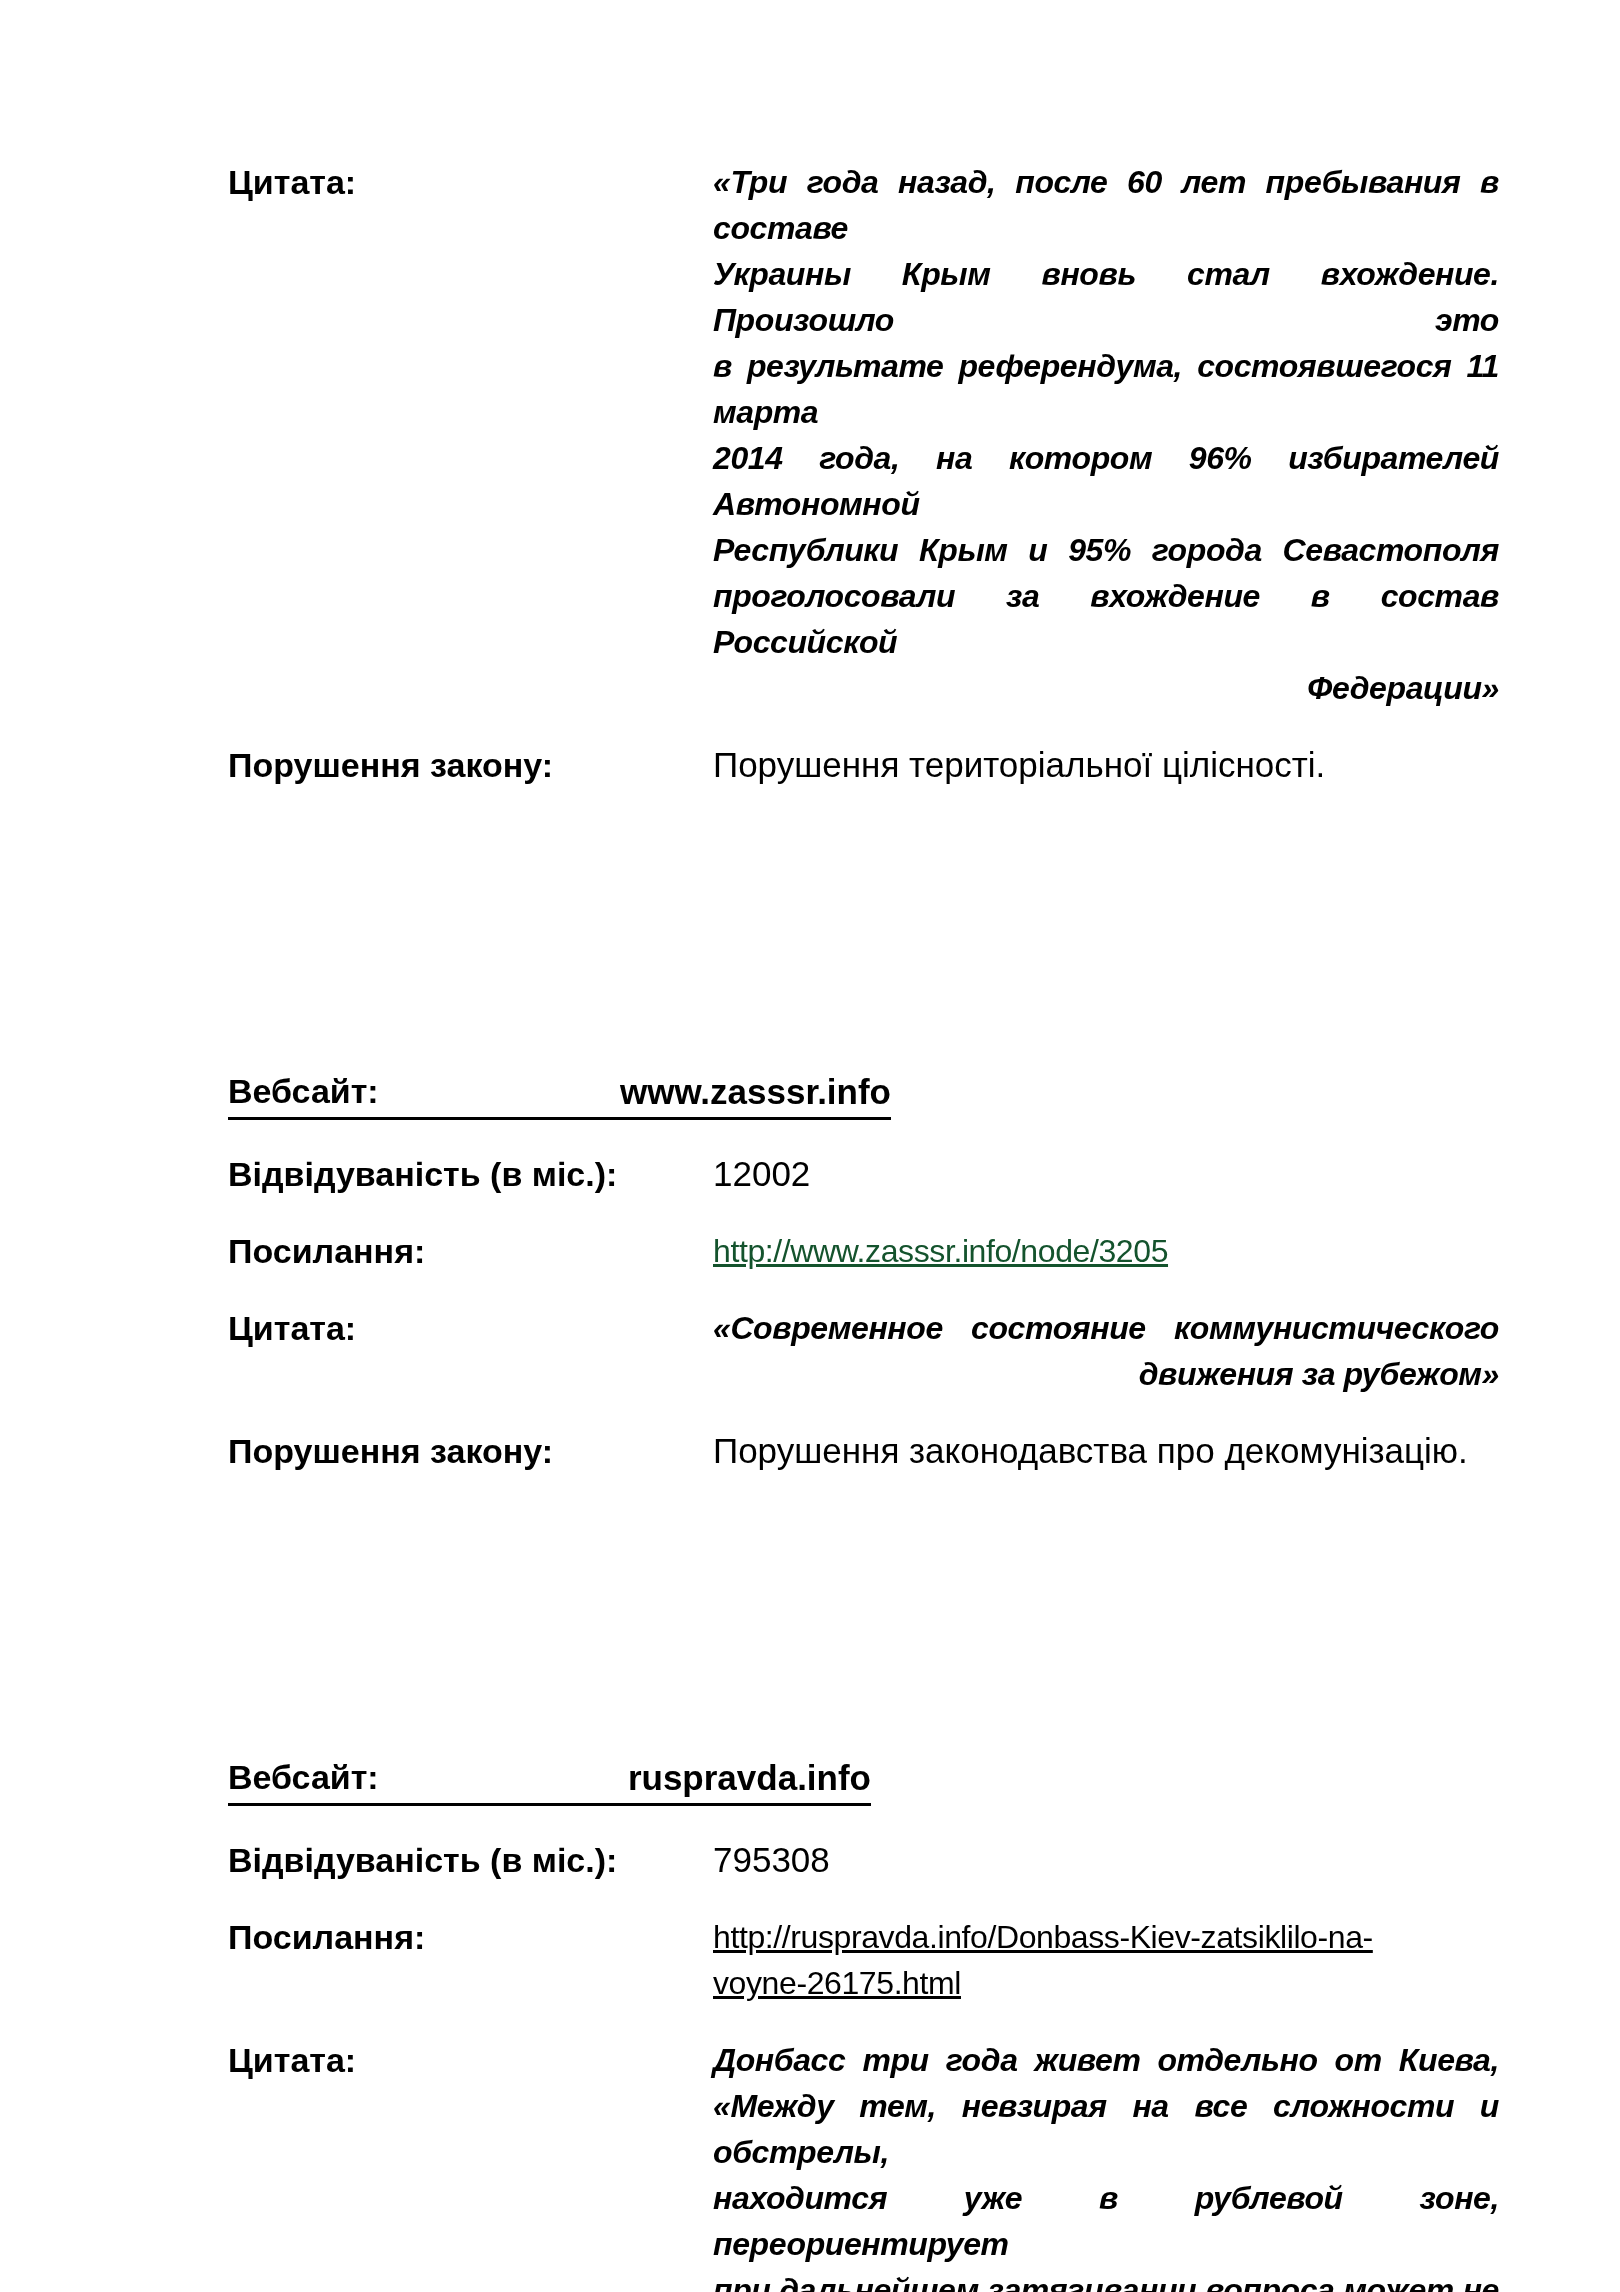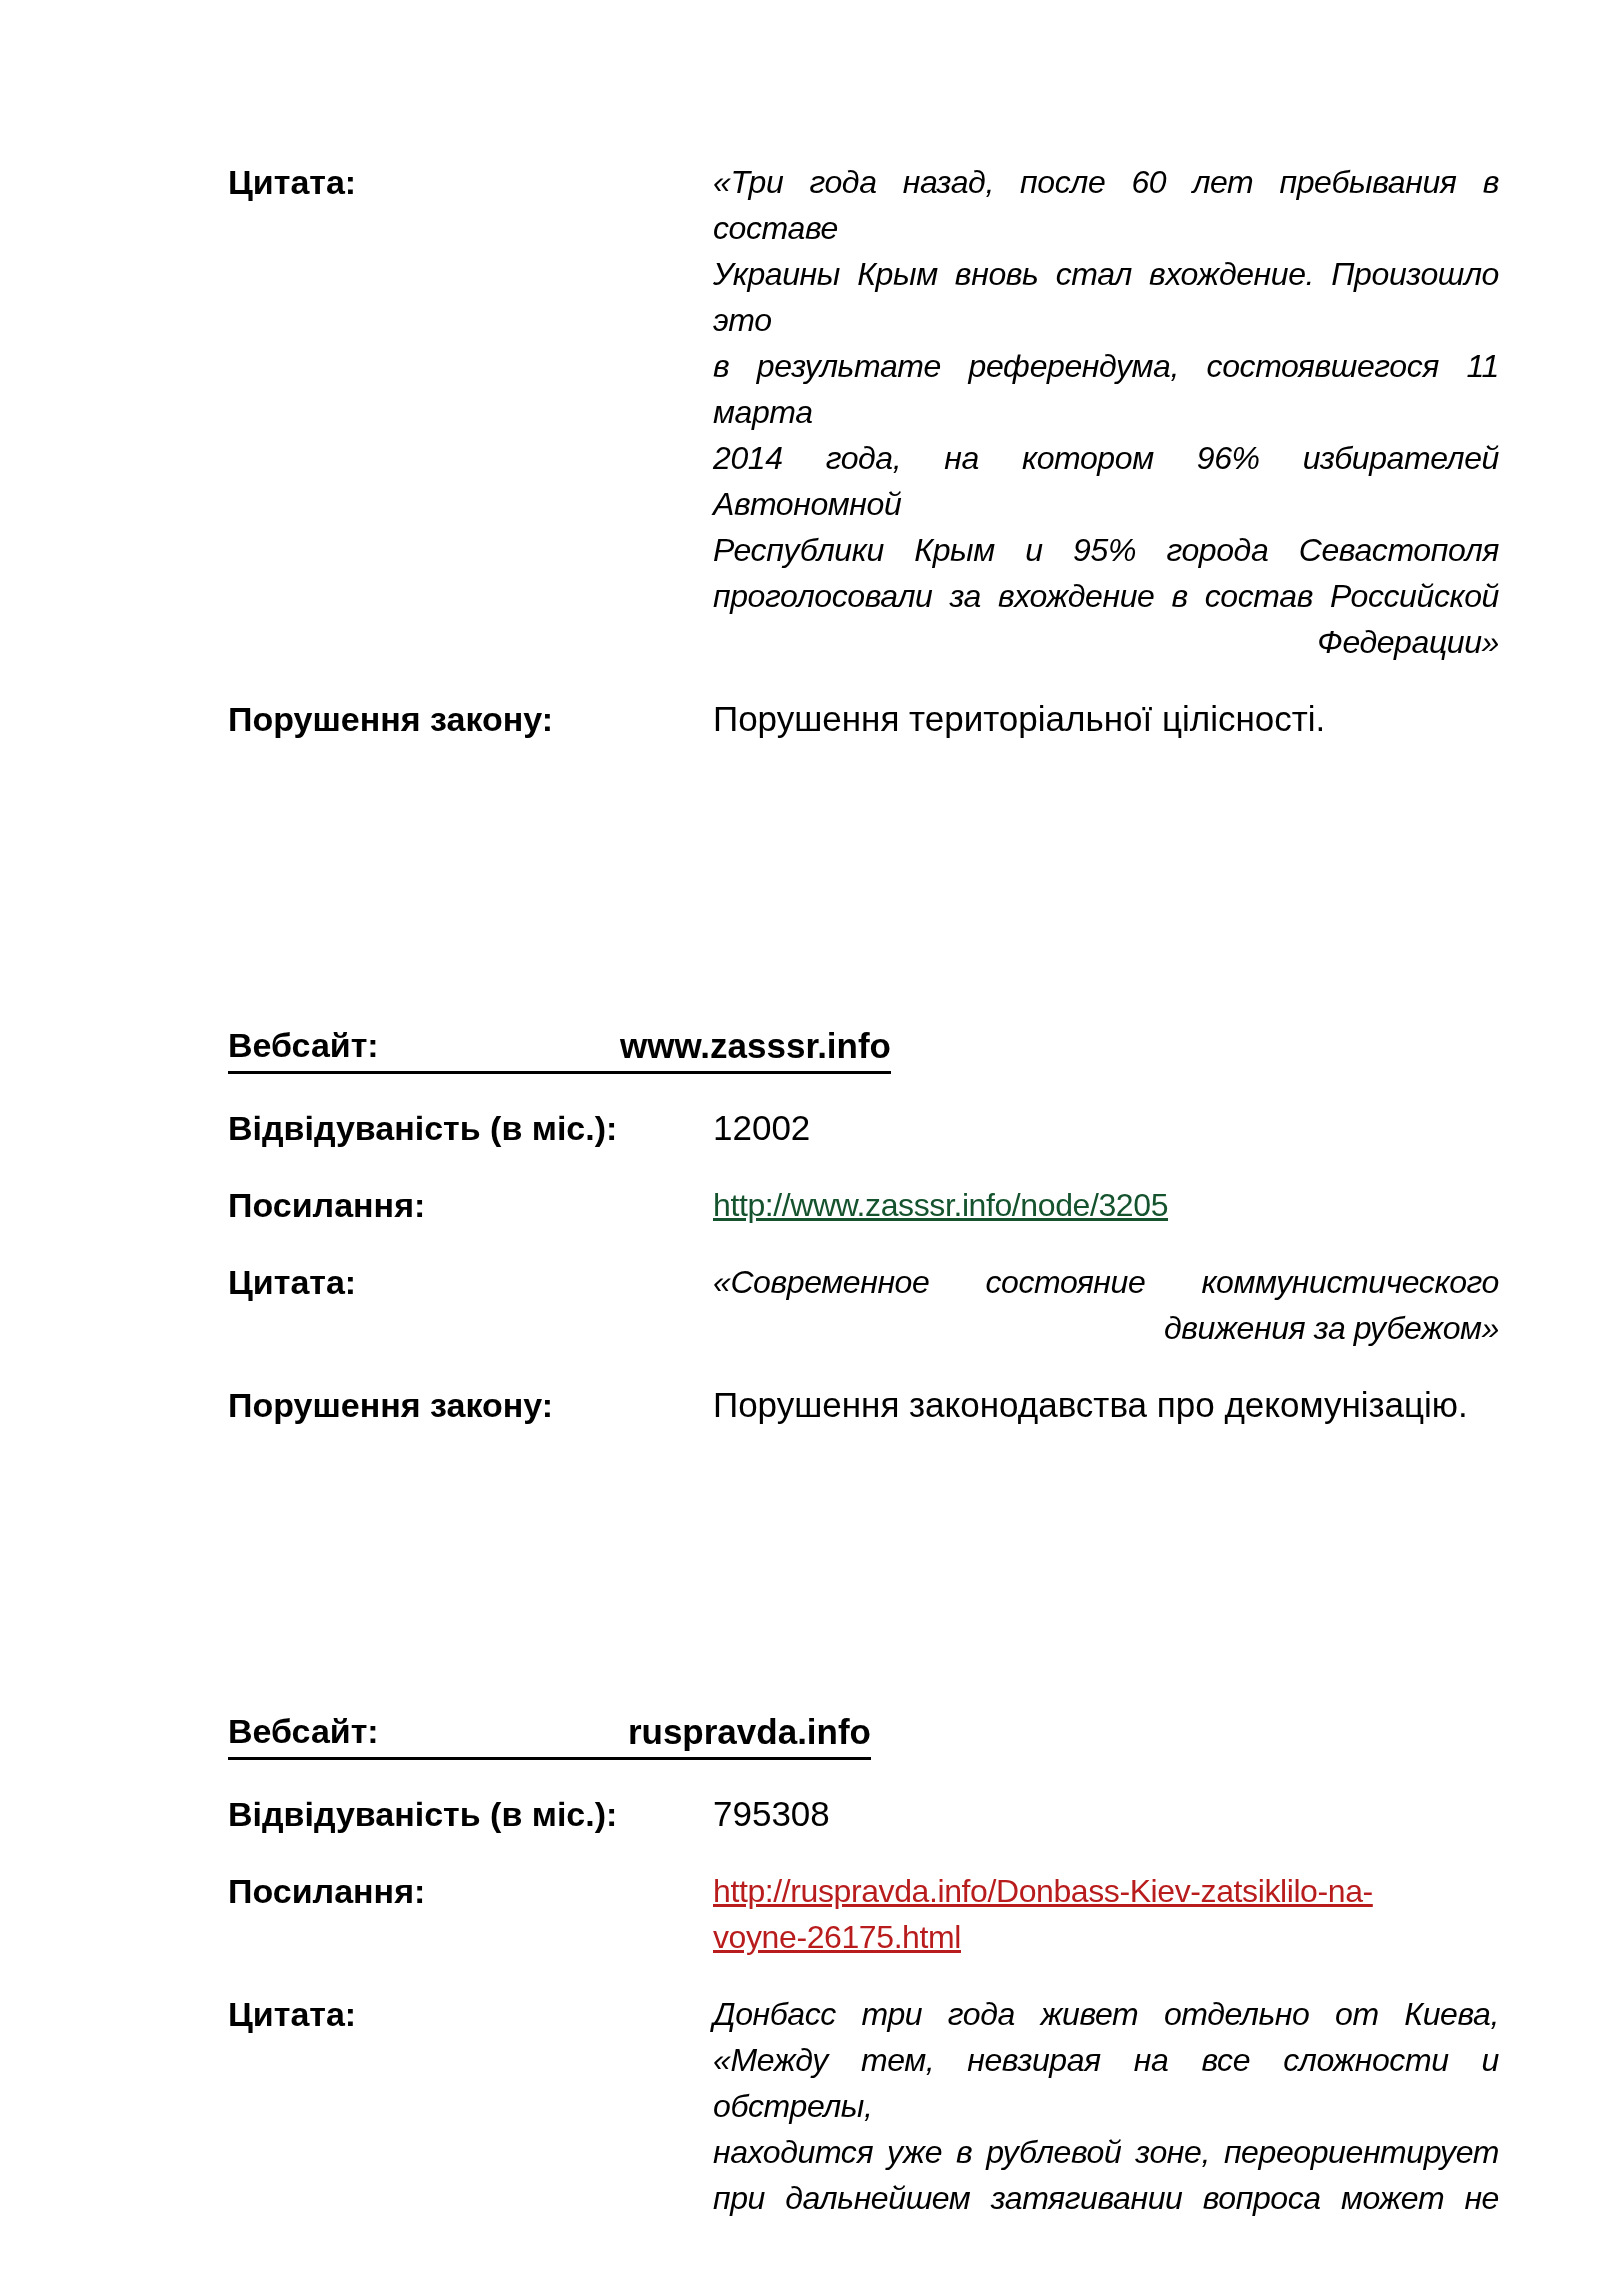--- a/index.html
+++ b/index.html
@@ -23,20 +23,21 @@
     font-weight: bold; font-size: 34px; line-height: 46px;
     white-space: nowrap;
   }
   .value {
     flex: 0 0 786px; width: 786px;
     font-size: 35px; line-height: 46px;
   }
   .quote-block div {
     font-style: italic; font-size: 32px; line-height: 46px;
     letter-spacing: -0.4px;
+    font-weight: bold;
   }
   .jline { text-align: justify; text-align-last: justify; text-justify: inter-word; }
   .lline { text-align: right; }
   .webline {
     display: flex; justify-content: space-between; align-items: flex-end;
     border-bottom: 3.9px solid #000000;
     font-weight: bold; font-size: 35px; line-height: 43px;
     padding-bottom: 4px;
   }
   .webline .wlabel { font-size: 34px; }
@@ -113,21 +114,21 @@
   </div>
 
   <div class="row">
     <div class="label">Відвідуваність (в міс.):</div>
     <div class="value">795308</div>
   </div>
 
   <div class="row">
     <div class="label">Посилання:</div>
     <div class="value">
-      <a class="link" style="color: #b91c1c;">
+      <a class="link" style="color: #000000;">
         <span>http://ruspravda.info/Donbass-Kiev-zatsiklilo-na-</span>
         <span>voyne-26175.html</span>
       </a>
     </div>
   </div>
 
   <div class="row">
     <div class="label">Цитата:</div>
     <div class="value quote-block">
       <div class="jline">Донбасс три года живет отдельно от Киева,</div>

